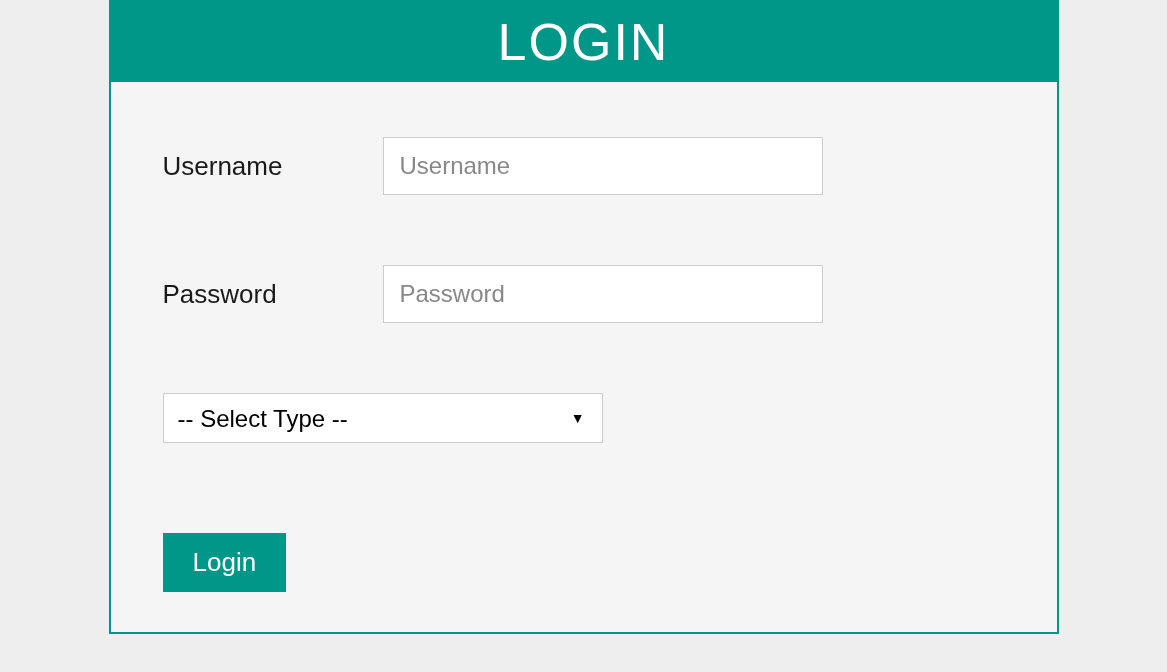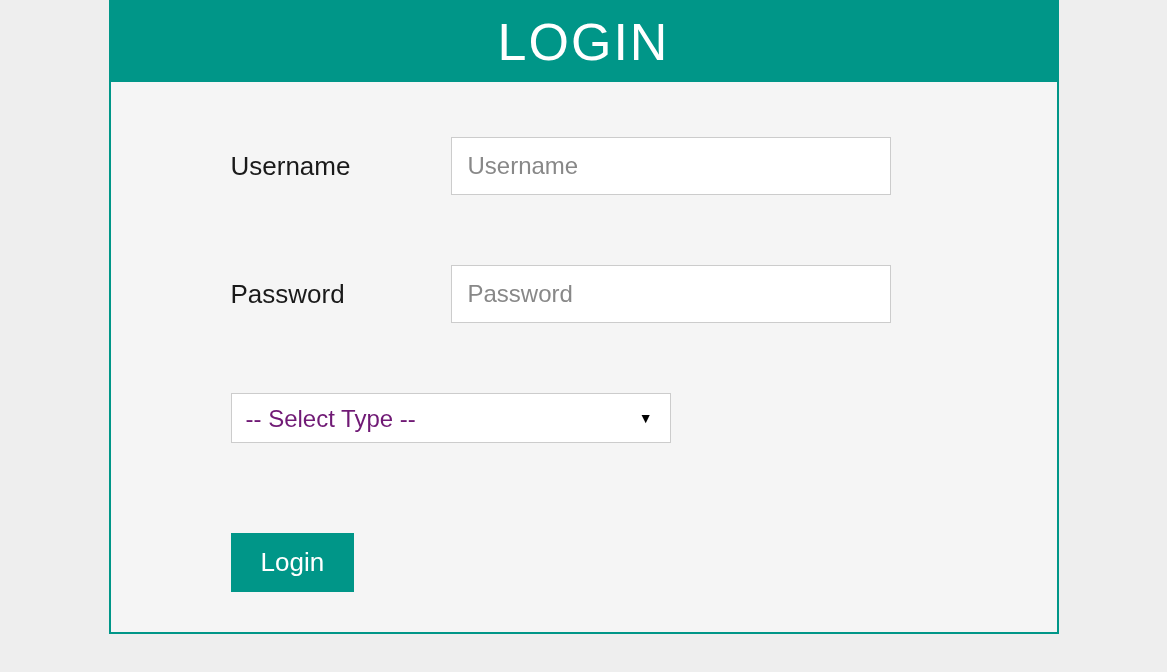--- a/index.html
+++ b/index.html
@@ -23,21 +23,21 @@
     .login-header {
       background: #009688;
       color: #ffffff;
       text-align: center;
       font-size: 52px;
       font-weight: 400;
       letter-spacing: 2px;
       padding: 10px 0;
     }
     .login-body {
-      padding: 55px 85px 40px 120px;
+      padding: 55px 85px 40px 52px;
     }
     .form-row {
       display: flex;
       align-items: center;
       margin-bottom: 70px;
     }
     .form-label {
       width: 220px;
       font-size: 26px;
       color: #1a1a1a;
@@ -58,21 +58,21 @@
       position: relative;
       width: 440px;
     }
     .form-select {
       width: 100%;
       height: 50px;
       font-size: 24px;
       padding: 0 40px 0 14px;
       border: 1px solid #cccccc;
       background: #ffffff;
-      color: #701a75;
+      color: #000000;
       appearance: none;
       -webkit-appearance: none;
       -moz-appearance: none;
     }
     .select-caret {
       position: absolute;
       right: 18px;
       top: 50%;
       transform: translateY(-50%);
       pointer-events: none;

